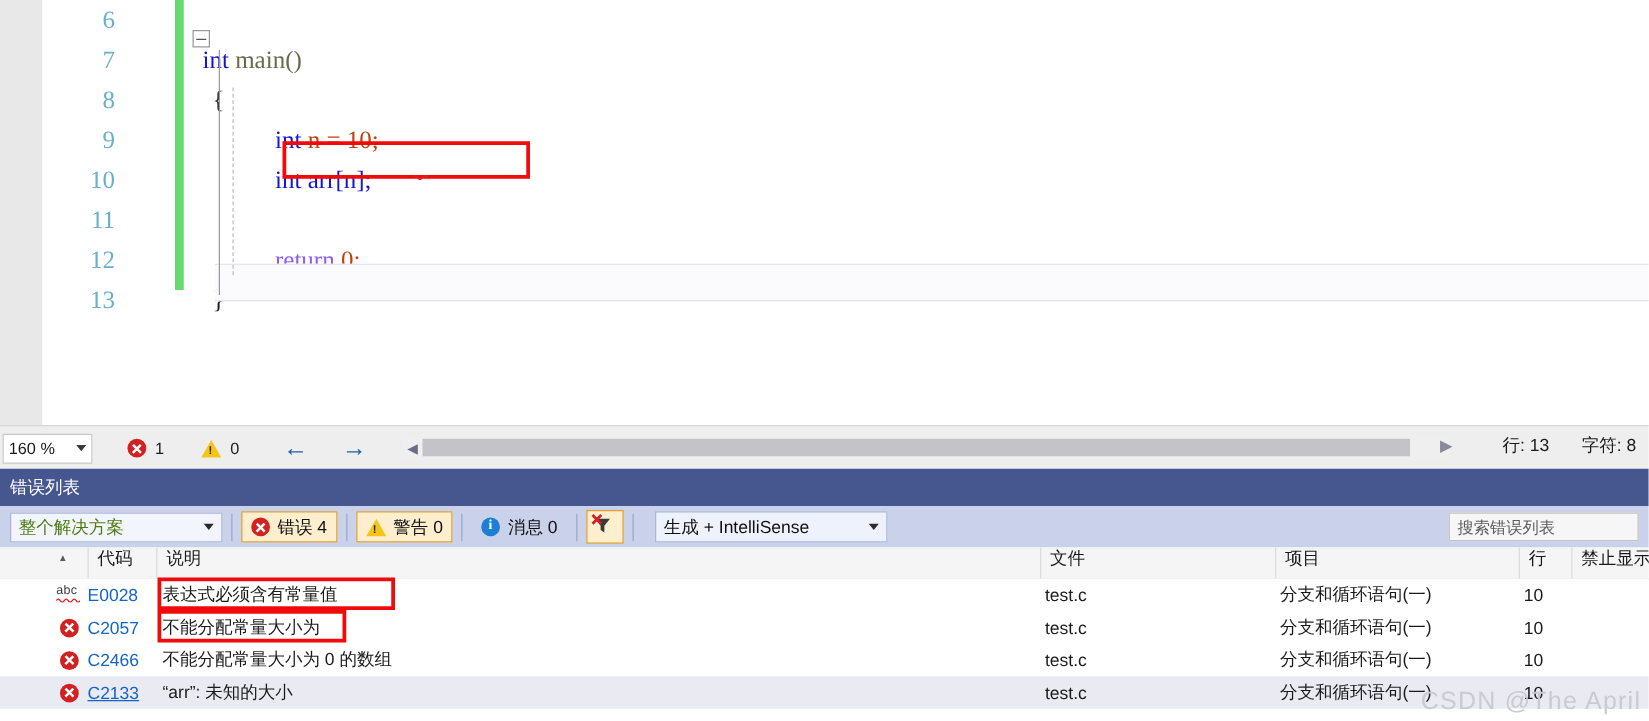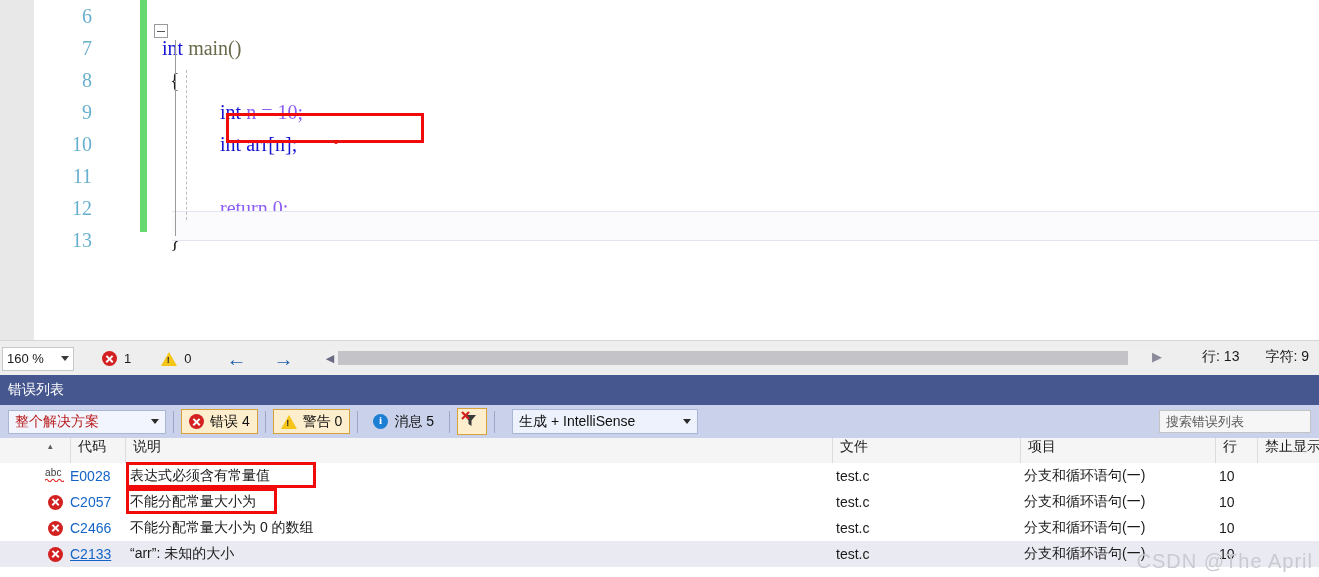--- a/index.html
+++ b/index.html
@@ -18,21 +18,21 @@
 
   .code-lines{position:absolute;left:0;top:0;}
   .line{position:relative;height:32px;display:flex;align-items:center;}
   .lnum{width:70px;text-align:right;padding-right:12px;color:#68b0cf;
         font-family:"Liberation Serif","DejaVu Serif",serif;font-size:20px;box-sizing:border-box;}
   .changebar{position:absolute;left:106px;top:0;width:7px;height:232px;background:#68d971;}
   .codecol{position:relative;padding-left:12px;white-space:pre;
            font-family:"Liberation Serif","DejaVu Serif",serif;font-size:20px;color:#1f1f1f;}
   .kw{color:#1414d2;}
   .ident{color:#6a6a4a;}
-  .num{color:#8b5cf6;text-align:right;}
+  .num{color:#c2410c;text-align:right;}
   .ret{color:#8b5cf6;}
   .brace{color:#1f1f1f;}
 
   .fold-box{position:absolute;left:154px;top:22px;width:14px;height:14px;border:1px solid #9a9a9a;
             background:#ffffff;box-sizing:border-box;}
   .fold-box:after{content:"";position:absolute;left:2px;top:6px;width:8px;height:1px;background:#555;}
   .guide-solid{position:absolute;left:175px;top:36px;width:1px;height:196px;background:#9b9b9b;}
   .guide-dash{position:absolute;left:186px;top:66px;width:0;height:150px;border-left:1px dashed #bdbdbd;}
 
   .hl-box{position:absolute;left:226px;top:113px;width:198px;height:30px;border:3px solid #f00a0a;box-sizing:border-box;}
@@ -63,23 +63,23 @@
   .icon-err-circle:after{transform:rotate(-45deg);}
   .icon-warn-tri{width:0;height:0;border-left:8px solid transparent;border-right:8px solid transparent;
                  border-bottom:14px solid #f5c518;position:relative;display:inline-block;}
   .icon-warn-tri:after{content:"!";position:absolute;left:-2.5px;top:3px;font-size:9px;color:#2b2b2b;font-weight:bold;}
 
   
   .panel-title{position:absolute;left:0;top:375px;width:1319px;height:30px;background:#46578f;
                color:#ffffff;font-size:14px;display:flex;align-items:center;padding-left:8px;box-sizing:border-box;}
   .panel-toolbar{position:absolute;left:0;top:405px;width:1319px;height:33px;background:#c9d2ea;
                  display:flex;align-items:center;}
-  .scope-combo{margin-left:8px;width:158px;height:24px;background:#f2f5fd;border:1px solid #a9b6d6;
+  .scope-combo{margin-left:8px;width:170px;height:24px;background:#f2f5fd;border:1px solid #a9b6d6;
                display:flex;align-items:center;justify-content:space-between;padding:0 6px;box-sizing:border-box;
-               font-size:14px;color:#b91c1c;}
+               font-size:14px;color:#4d7c0f;}
   .scope-combo .caret{width:0;height:0;border-left:4px solid transparent;border-right:4px solid transparent;border-top:5px solid #2b2b2b;}
   .tb-sep{width:1px;height:22px;background:#9aa7c9;margin:0 7px;}
   .tgl{height:25px;display:flex;align-items:center;gap:6px;padding:0 7px;box-sizing:border-box;
        background:#fdeecd;border:1px solid #d9a13b;font-size:14px;color:#101010;}
   .filter-btn{width:28px;height:25px;background:#fdeecd;border:1px solid #d9a13b;position:relative;}
   .build-combo{margin-left:10px;width:186px;height:25px;background:#eef2fc;border:1px solid #a9b6d6;
                display:flex;align-items:center;justify-content:space-between;padding:0 6px;box-sizing:border-box;
                font-size:14px;color:#101010;}
   .build-combo .caret{width:0;height:0;border-left:4px solid transparent;border-right:4px solid transparent;border-top:5px solid #2b2b2b;}
   .search-box{position:absolute;right:8px;top:410px;width:152px;height:23px;background:#f6f6f6;border:1px solid #c3c3c3;
@@ -188,21 +188,21 @@
   <div class="hscroll" style="left:322px;top:347px;width:838px;">
     <div class="hs-left">◀</div>
     <div class="hs-track">
       <div class="hs-thumb" style="left:0;width:790px;"></div>
     </div>
   </div>
   <div class="hs-right" style="left:1152px;top:349px;">▶</div>
 
   <div class="pos-info" style="right:10px;top:348px;">
     <span>行: 13</span>
-    <span>字符: 9</span>
+    <span>字符: 8</span>
   </div>
 
   <div class="panel-title">
     <span>错误列表</span>
   </div>
 
   <div class="panel-toolbar">
     <div class="scope-combo">
       <span>整个解决方案</span>
       <span class="caret"></span>
@@ -213,21 +213,21 @@
       <span>错误 4</span>
     </div>
     <div class="tb-sep"></div>
     <div class="tgl">
       <span class="icon-warn-tri"></span>
       <span>警告 0</span>
     </div>
     <div class="tb-sep"></div>
     <div class="tgl" style="background:transparent;border:1px solid transparent;">
       <span class="icon-info"></span>
-      <span>消息 5</span>
+      <span>消息 0</span>
     </div>
     <div class="tb-sep"></div>
     <div class="filter-btn">
       <svg width="24" height="21" viewBox="0 0 24 21">
         <path d="M6 6 L18 6 L13.5 11.5 L13.5 17 L10.5 15 L10.5 11.5 Z" fill="#3a3a3a"></path>
         <path d="M4 3 L11 10 M11 3 L4 10" stroke="#d32020" stroke-width="2.2" fill="none"></path>
       </svg>
     </div>
     <div class="tb-sep"></div>
     <div class="build-combo">

